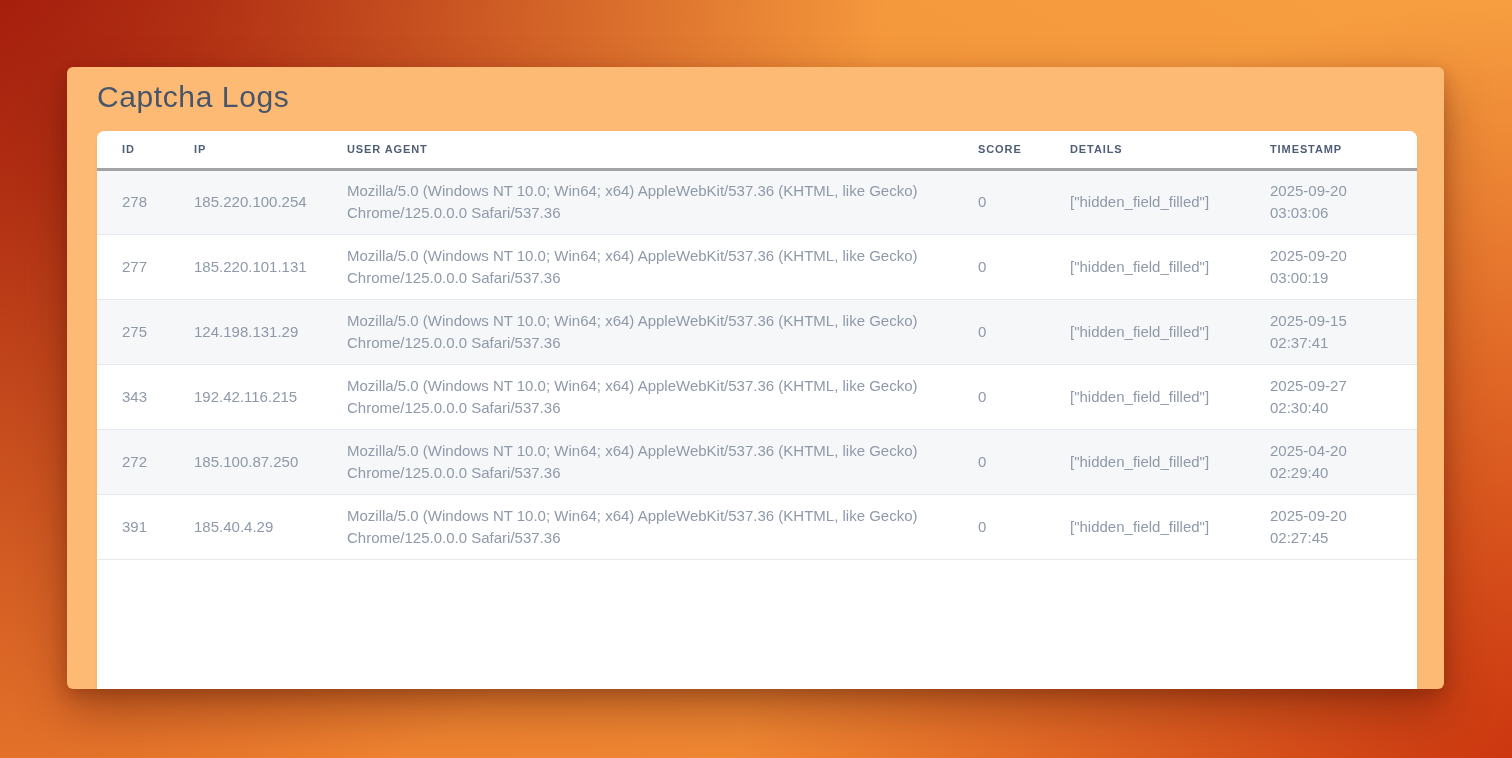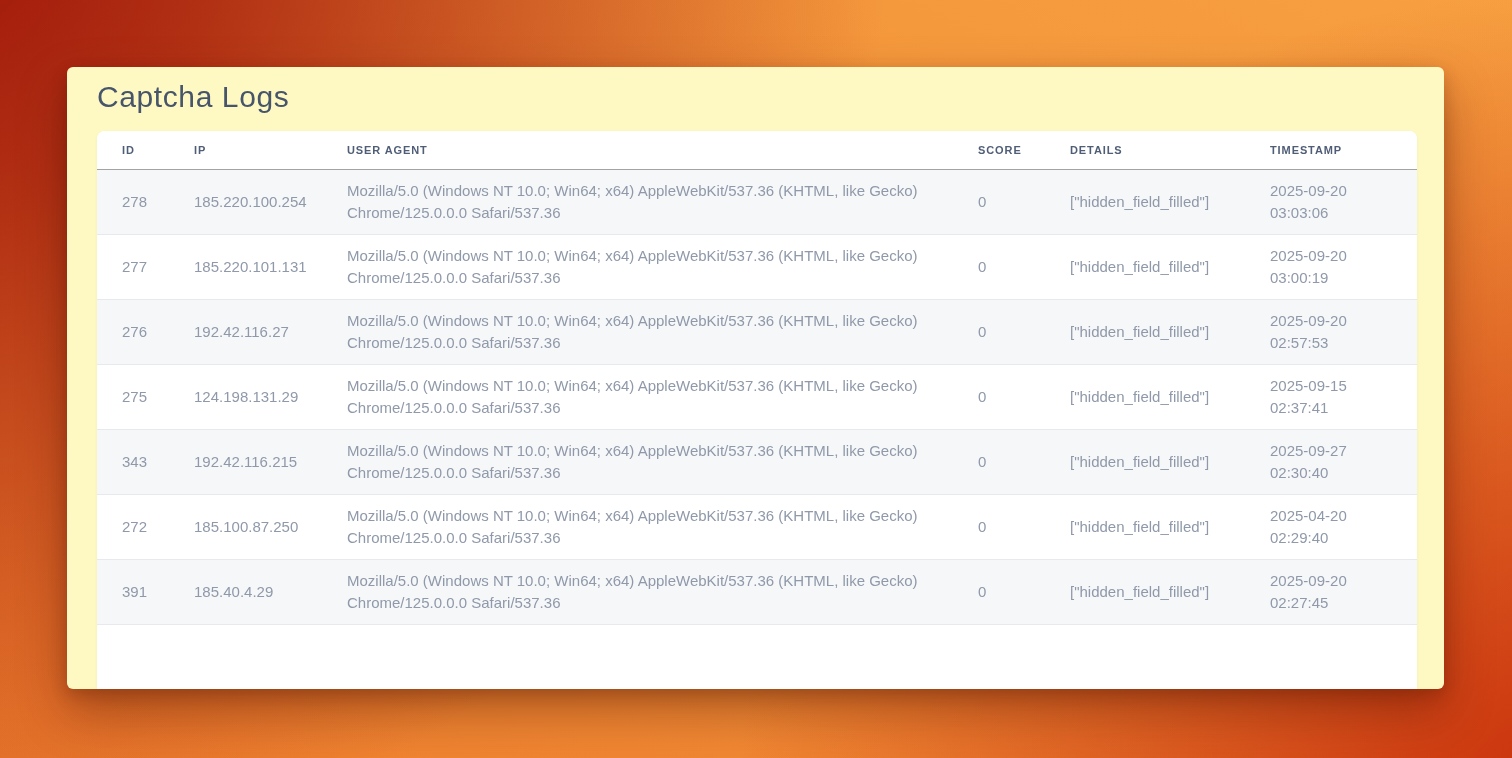--- a/index.html
+++ b/index.html
@@ -10,21 +10,21 @@
     background-image:
       radial-gradient(circle 950px at -4% -10%, rgba(156,17,8,0.97) 0%, rgba(156,17,8,0.75) 30%, rgba(156,17,8,0) 100%),
       radial-gradient(circle 820px at 103% 107%, rgba(198,42,10,0.95) 0%, rgba(198,42,10,0) 100%),
       linear-gradient(to bottom left, #f7a041, #ee7f2e);
     -webkit-font-smoothing: antialiased;
   }
   .card {
     position: absolute;
     left: 67px; top: 67px;
     width: 1377px; height: 622px;
-    background: #fef9c3;
+    background: #fdba74;
     border-radius: 6px;
     overflow: hidden;
     box-shadow: 0 22px 48px rgba(70,15,0,0.38), 0 6px 16px rgba(70,15,0,0.22);
   }
   .title {
     position: absolute;
     left: 30px; top: 10px;
     font-size: 30px;
     line-height: 40px;
     font-weight: 500;
@@ -54,21 +54,21 @@
   th {
     height: 38px;
     padding: 0 10px 0 25px;
     text-align: left;
     vertical-align: middle;
     font-size: 11px;
     font-weight: 700;
     letter-spacing: 0.9px;
     color: #4f5d76;
     background: #ffffff;
-    border-bottom: 1px solid #a3a3a3;
+    border-bottom: 3px solid #a3a3a3;
     white-space: nowrap;
   }
   td {
     height: 65px;
     padding: 0 10px 0 25px;
     vertical-align: middle;
     font-size: 15px;
     line-height: 22px;
     color: #8f99a9;
     border-bottom: 1px solid #e6e9ee;
@@ -114,28 +114,20 @@
 
   <tr>
     <td>277</td>
     <td>185.220.101.131</td>
     <td>Mozilla/5.0 (Windows NT 10.0; Win64; x64) AppleWebKit/537.36 (KHTML, like Gecko) Chrome/125.0.0.0 Safari/537.36</td>
     <td>0</td>
     <td>["hidden_field_filled"]</td>
     <td>2025-09-20 03:00:19</td>
   </tr>
 
-  <tr>
-    <td>276</td>
-    <td>192.42.116.27</td>
-    <td>Mozilla/5.0 (Windows NT 10.0; Win64; x64) AppleWebKit/537.36 (KHTML, like Gecko) Chrome/125.0.0.0 Safari/537.36</td>
-    <td>0</td>
-    <td>["hidden_field_filled"]</td>
-    <td>2025-09-20 02:57:53</td>
-  </tr>
 
   <tr>
     <td>275</td>
     <td>124.198.131.29</td>
     <td>Mozilla/5.0 (Windows NT 10.0; Win64; x64) AppleWebKit/537.36 (KHTML, like Gecko) Chrome/125.0.0.0 Safari/537.36</td>
     <td>0</td>
     <td>["hidden_field_filled"]</td>
     <td>2025-09-15 02:37:41</td>
   </tr>
 

